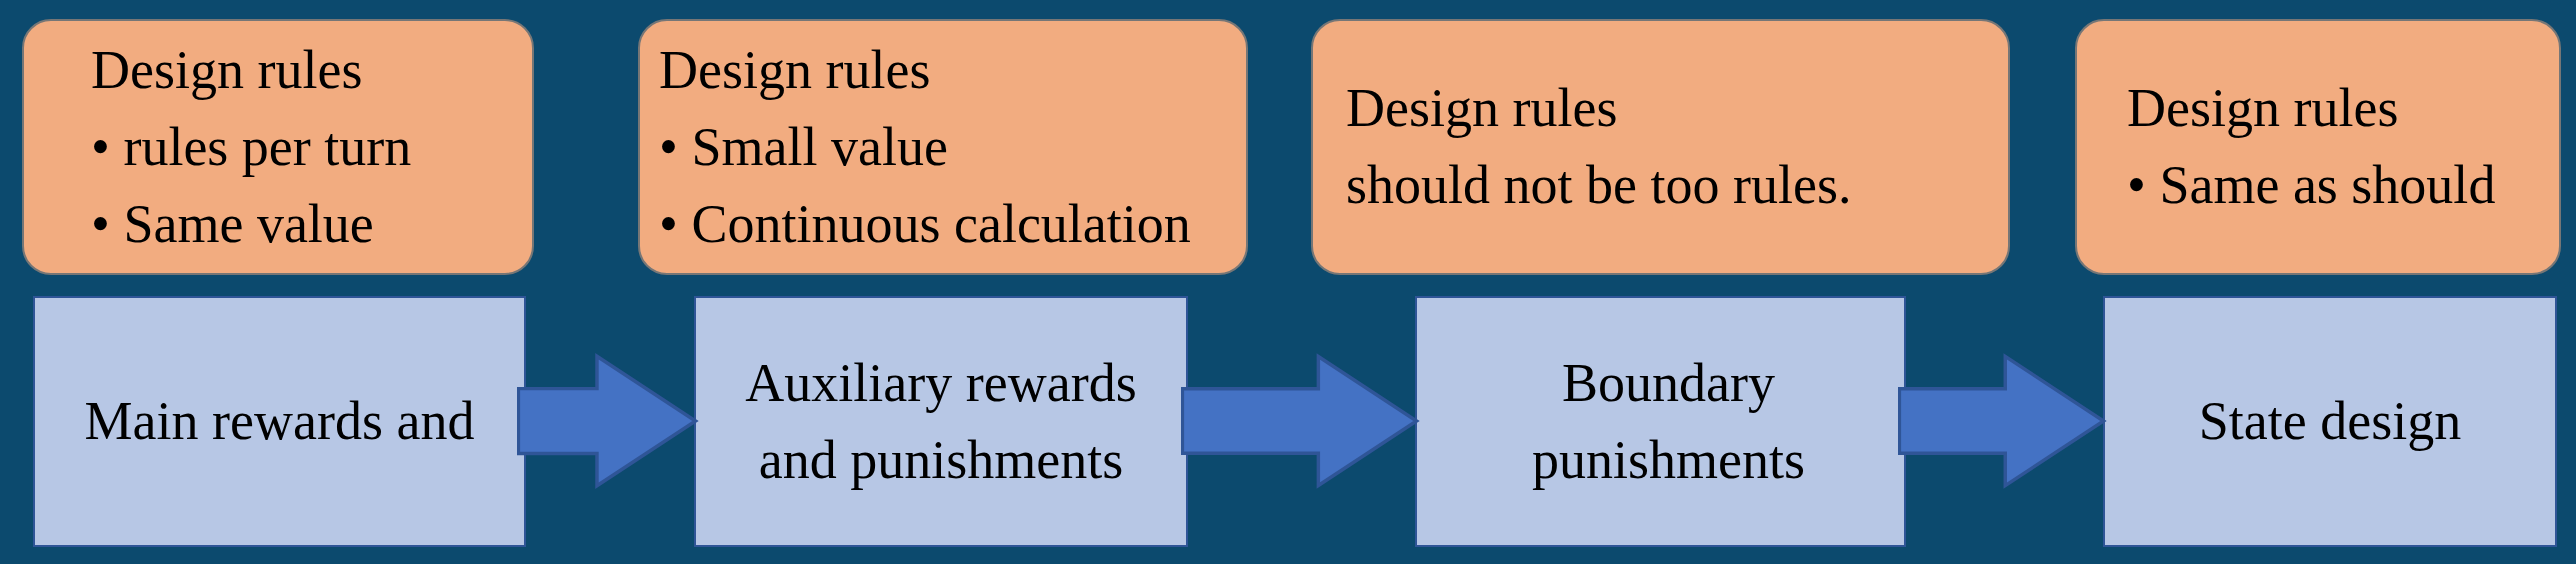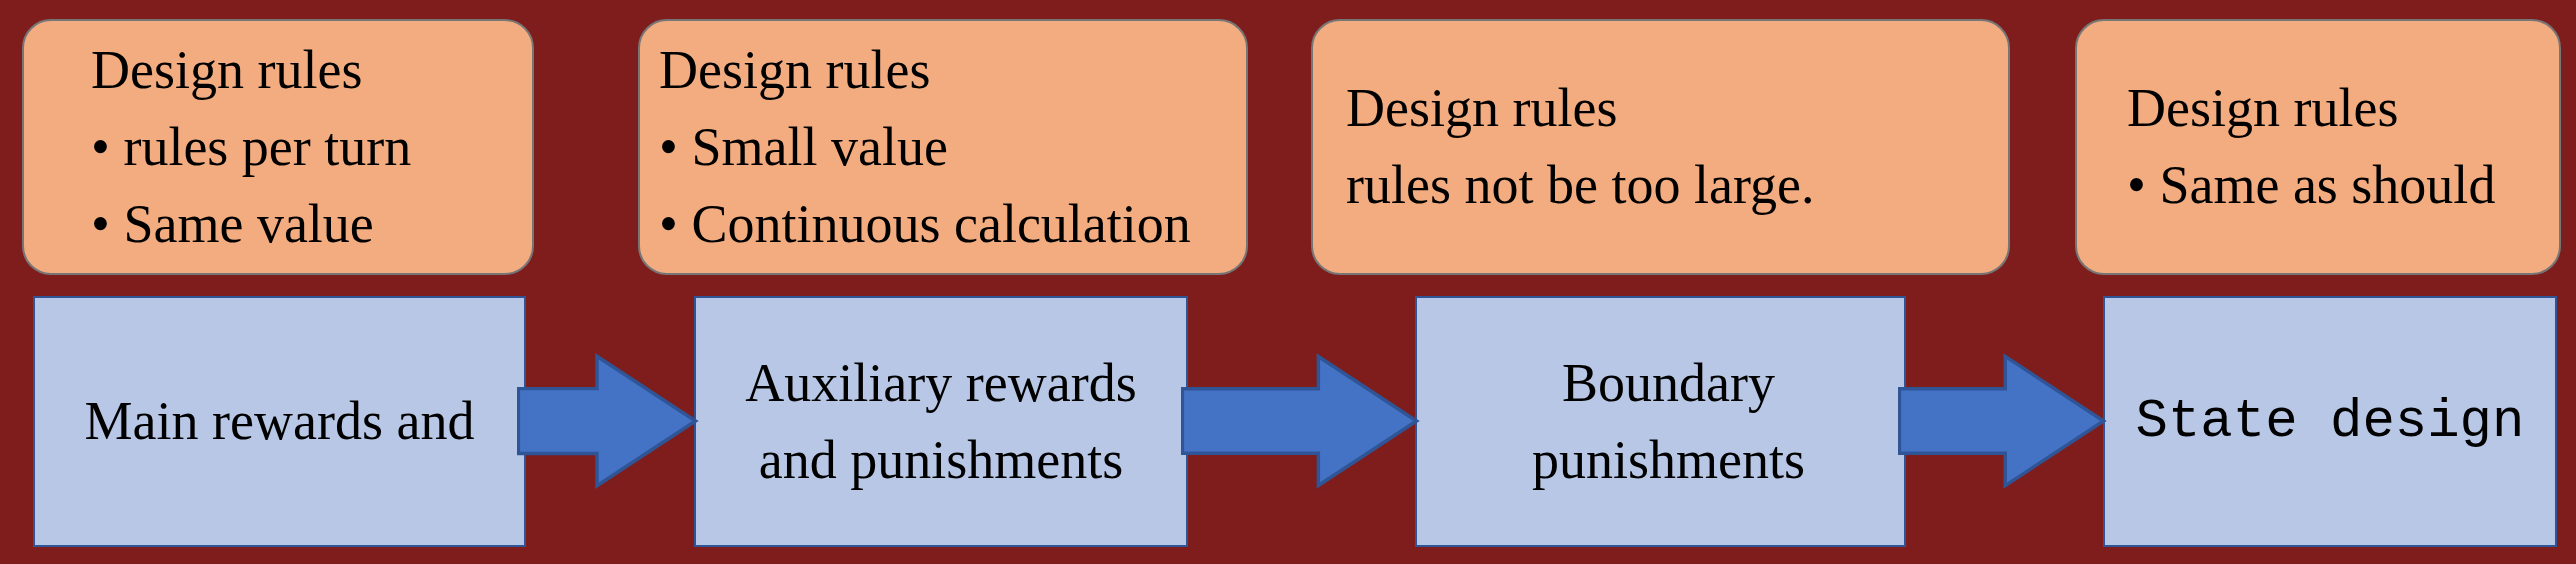--- a/index.html
+++ b/index.html
@@ -1,21 +1,21 @@
 <!DOCTYPE html>
 <html style="font-size:11px"><head>
 <meta charset="utf-8">
 <style>
   html, body { margin: 0; padding: 0; background: #ffffff; }
 
   .canvas {
     position: relative;
     width: 2576px;
     height: 565px;
-    background: #7f1d1d;
+    background: #0c4a6e;
     font-family: "Liberation Serif", serif;
     color: #000000;
     overflow: hidden;
   }
 
   
   .rule-box {
     position: absolute;
     top: 19px;
     height: 256px;
@@ -49,21 +49,21 @@
     justify-content: center;
     align-items: center;
     text-align: center;
     font-size: 54px;
     line-height: 77px;
     z-index: 1;
   }
   .fb1 { left: 33px;   width: 493px; align-items: center; }
   .fb2 { left: 694px; width: 494px; }
   .fb3 { left: 1415px; width: 491px; padding-left: 16px; }
-  .fb4 { left: 2103px; width: 454px; font-family: Liberation Mono, monospace; }
+  .fb4 { left: 2103px; width: 454px; }
   .fline { white-space: nowrap; }
 
   
   .arrow { position: absolute; top: 352px; z-index: 3; }
   .a1 { left: 517px; }
   .a2 { left: 1181px; }
   .a3 { left: 1898px; }
 </style>
 </head>
 <body>
@@ -77,21 +77,21 @@
   </div>
 
   <div class="rule-box rb2">
     <div class="line">Design rules</div>
     <div class="line">• Small value</div>
     <div class="line">• Continuous calculation</div>
   </div>
 
   <div class="rule-box rb3">
     <div class="line">Design rules</div>
-    <div class="line">rules not be too large.</div>
+    <div class="line">should not be too rules.</div>
   </div>
 
   <div class="rule-box rb4">
     <div class="line">Design rules</div>
     <div class="line">• Same as should</div>
   </div>
 
   <div class="flow-box fb1">
     <div class="fline">Main rewards and</div>
   </div>

